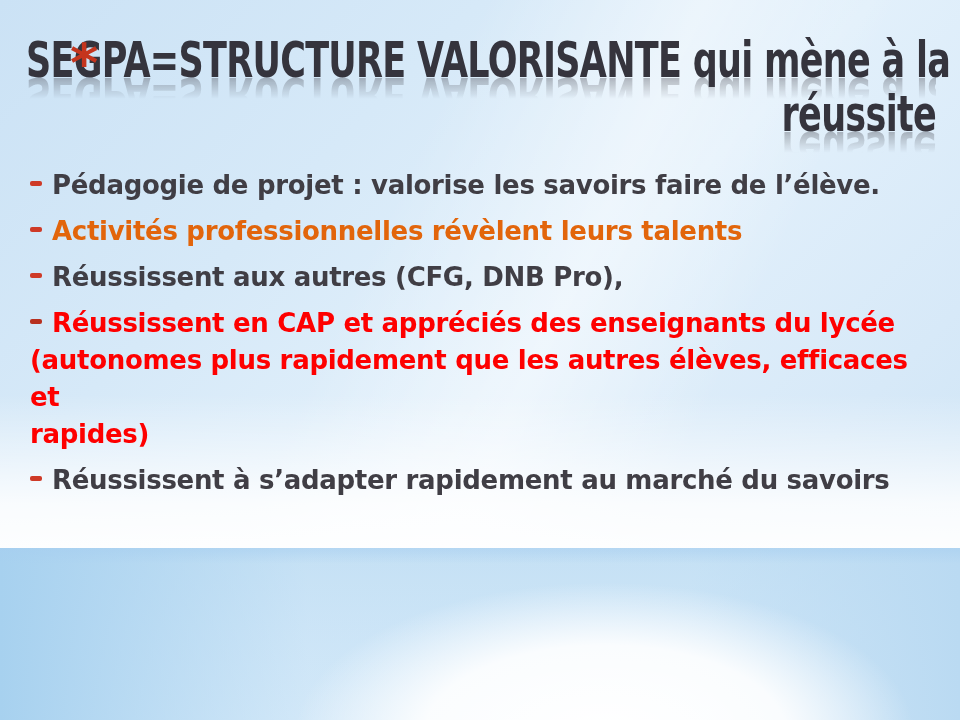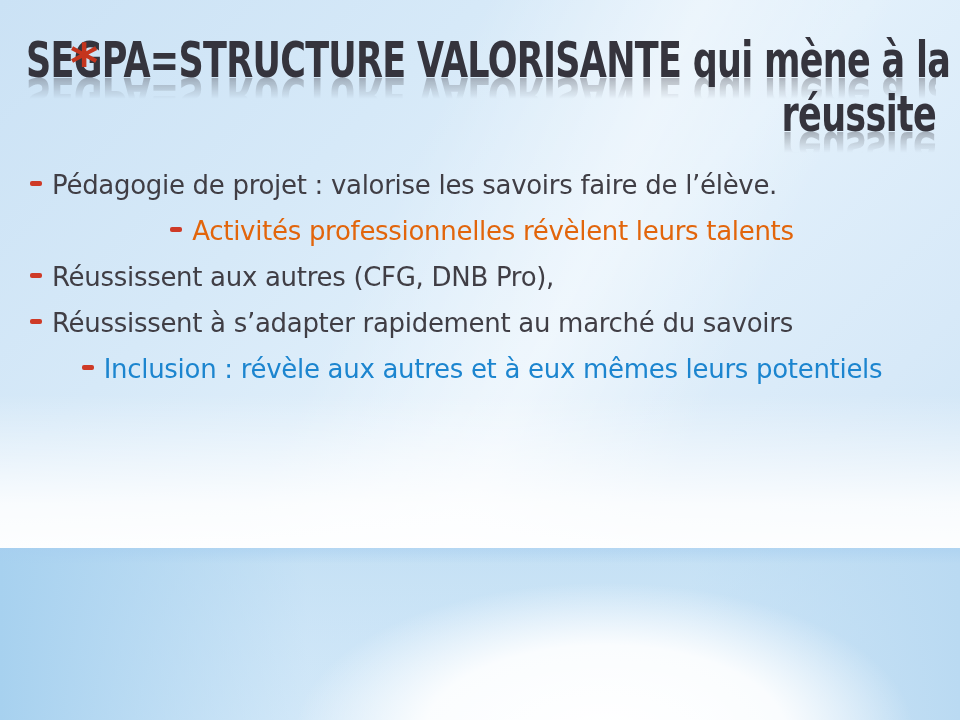--- a/index.html
+++ b/index.html
@@ -46,25 +46,25 @@
     opacity:0.5;
     -webkit-mask-image:linear-gradient(to bottom, rgba(0,0,0,0) 42%, rgba(0,0,0,0.85) 100%);
     mask-image:linear-gradient(to bottom, rgba(0,0,0,0) 42%, rgba(0,0,0,0.85) 100%);
     pointer-events:none;
   }
   .tline2 { margin-top:6px; }
 
   
   .content {
     position:absolute; left:30px; right:26px; top:167px; z-index:2;
-    font-size:26px; line-height:37px; letter-spacing:-0.3px; color:#403e45;
+    font-size:26px; line-height:37px; letter-spacing:-0.3px; color:#403e45;font-weight:bold;
   }
   .para { margin-bottom:9px; }
   .align-left   { text-align:left; }
-  .align-center { text-align:center; }
+  .align-center { }
   .c-dark   { color:#403e45; }
   .c-orange { color:#e2650b; }
   .c-red    { color:#fe0000; }
   .c-blue   { color:#1c85cf; }
   .dash {
     display:inline-block; width:12px; height:5px; border-radius:2px;
     background:#ce3a27; margin:0 10px 6px 0; vertical-align:middle;
   }
   .dash-dark { background:#b7301f; }
 </style>
@@ -94,22 +94,26 @@
   </div>
 
   <div class="para align-center c-orange">
     <span class="dash"></span><span>Activités professionnelles révèlent leurs talents</span>
   </div>
 
   <div class="para align-left c-dark">
     <span class="dash"></span><span>Réussissent aux autres (CFG, DNB Pro),</span>
   </div>
 
+  <div class="para align-center c-red">
+    <div>
+      <span class="dash dash-dark"></span><span>Réussissent en CAP et appréciés des enseignants du lycée</span>
+    </div>
+    <div>(autonomes plus rapidement que les autres élèves, efficaces et</div>
+    <div>rapides)</div>
+  </div>
 
   <div class="para align-left c-dark">
     <span class="dash"></span><span>Réussissent à s’adapter rapidement au marché du savoirs</span>
   </div>
 
-  <div class="para align-center c-blue">
-    <span class="dash"></span><span>Inclusion : révèle aux autres et à eux mêmes leurs potentiels</span>
-  </div>
 
 </div>
 
 </body></html>

